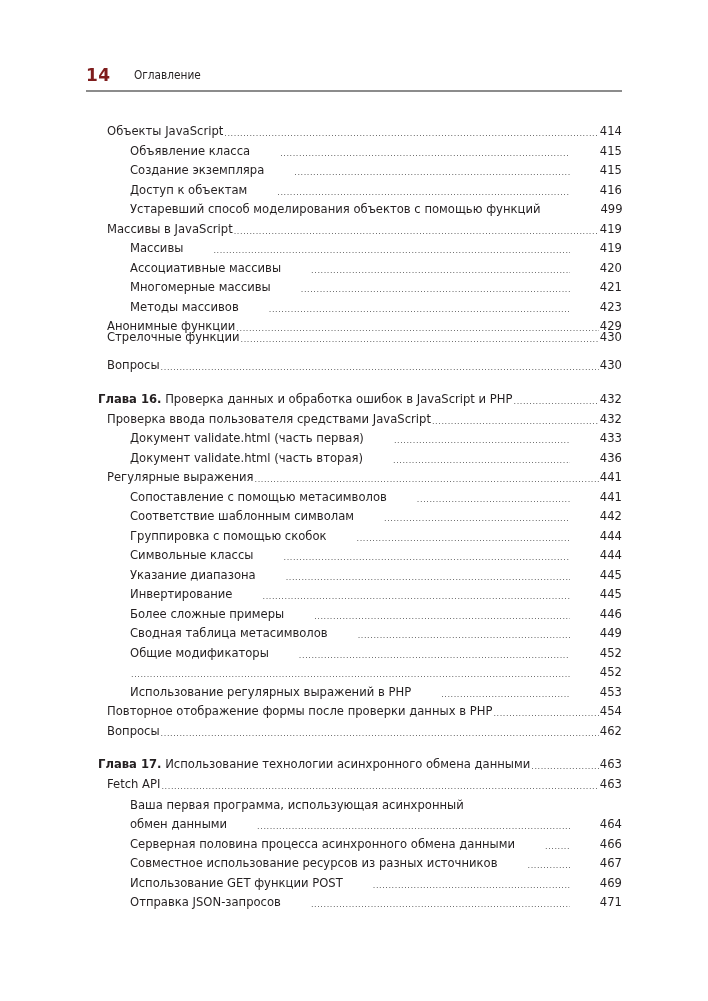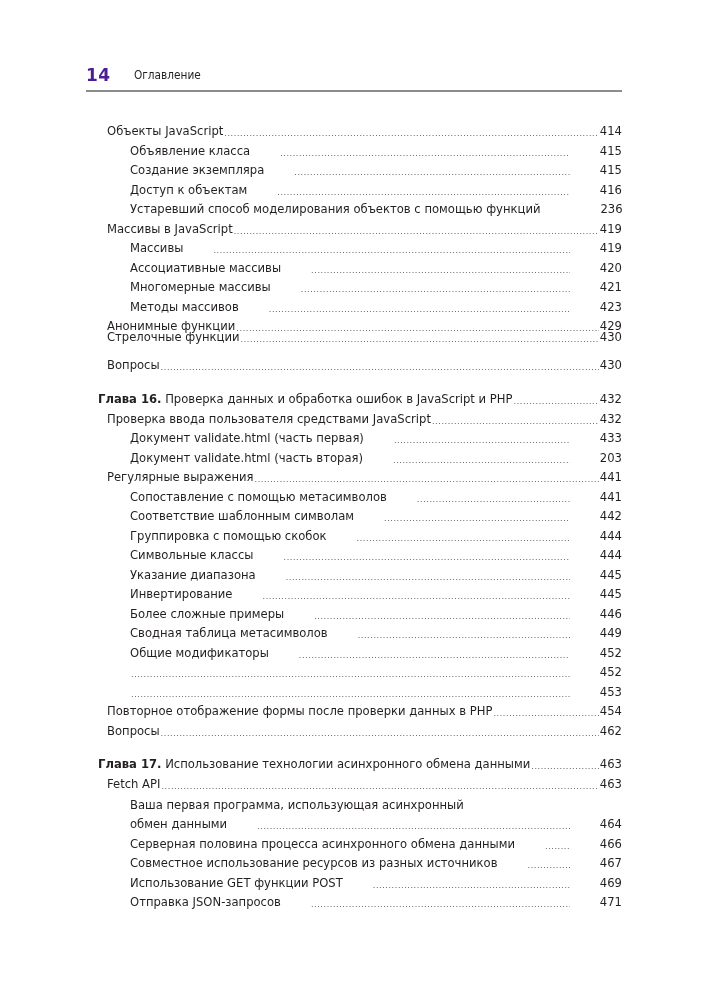--- a/index.html
+++ b/index.html
@@ -6,21 +6,21 @@
   body {
     width: 708px; height: 1001px; background: #ffffff;
     font-family: "DejaVu Sans", sans-serif; color: #231f20;
     position: relative; overflow: hidden;
   }
   .header {
     position: absolute; left: 86px; top: 60px; width: 536px; height: 30px;
     border-bottom: 2px solid #8c8c8c;
   }
   .page-num {
-    position: absolute; left: 0; top: 5px; font-weight: bold; font-size: 17px; color: #4c1d95;
+    position: absolute; left: 0; top: 5px; font-weight: bold; font-size: 17px; color: #7f1d1d;
     letter-spacing: 0.3px;
   }
   .running-title {
     position: absolute; left: 48px; top: 8px; font-size: 12px; color: #231f20;
     transform: scaleX(0.88); transform-origin: left center;
   }
   .toc { position: absolute; left: 0; top: 0; width: 708px; }
   .row {
     position: absolute; right: 86px; height: 18px;
     display: flex; align-items: flex-end; font-size: 11.6px; line-height: 18px;
@@ -67,21 +67,21 @@
     <span class="pg">415</span>
   </div>
   <div class="row lvl2" style="top:180.5px">
     <span class="title">Доступ к объектам</span>
     <span class="dots"></span>
     <span class="pg">416</span>
   </div>
   <div class="row lvl2" style="top:200px">
     <span class="title">Устаревший способ моделирования объектов с помощью функций</span>
     <span class="dots"></span>
-    <span class="pg">236</span>
+    <span class="pg">499</span>
   </div>
   <div class="row lvl1" style="top:219.5px">
     <span class="title">Массивы в JavaScript</span>
     <span class="dots"></span>
     <span class="pg">419</span>
   </div>
   <div class="row lvl2" style="top:239px">
     <span class="title">Массивы</span>
     <span class="dots"></span>
     <span class="pg">419</span>
@@ -128,21 +128,21 @@
     <span class="pg">432</span>
   </div>
   <div class="row lvl2" style="top:429px">
     <span class="title">Документ validate.html (часть первая)</span>
     <span class="dots"></span>
     <span class="pg">433</span>
   </div>
   <div class="row lvl2" style="top:448.5px">
     <span class="title">Документ validate.html (часть вторая)</span>
     <span class="dots"></span>
-    <span class="pg">203</span>
+    <span class="pg">436</span>
   </div>
   <div class="row lvl1" style="top:468px">
     <span class="title">Регулярные выражения</span>
     <span class="dots"></span>
     <span class="pg">441</span>
   </div>
   <div class="row lvl2" style="top:487.5px">
     <span class="title">Сопоставление с помощью метасимволов</span>
     <span class="dots"></span>
     <span class="pg">441</span>
@@ -185,20 +185,21 @@
   <div class="row lvl2" style="top:643.5px">
     <span class="title">Общие модификаторы</span>
     <span class="dots"></span>
     <span class="pg">452</span>
   </div>
   <div class="row lvl2" style="top:663px">
     <span class="dots"></span>
     <span class="pg">452</span>
   </div>
   <div class="row lvl2" style="top:682.5px">
+    <span class="title">Использование регулярных выражений в PHP</span>
     <span class="dots"></span>
     <span class="pg">453</span>
   </div>
   <div class="row lvl1" style="top:702px">
     <span class="title">Повторное отображение формы после проверки данных в PHP</span>
     <span class="dots"></span>
     <span class="pg">454</span>
   </div>
   <div class="row lvl1" style="top:721.5px">
     <span class="title">Вопросы</span>

